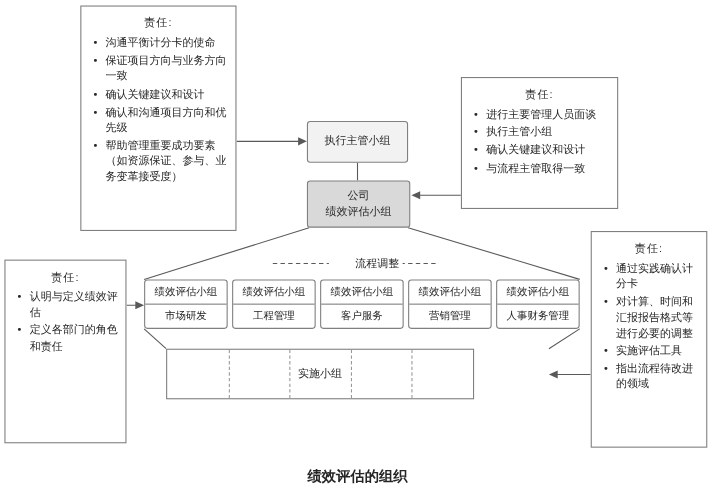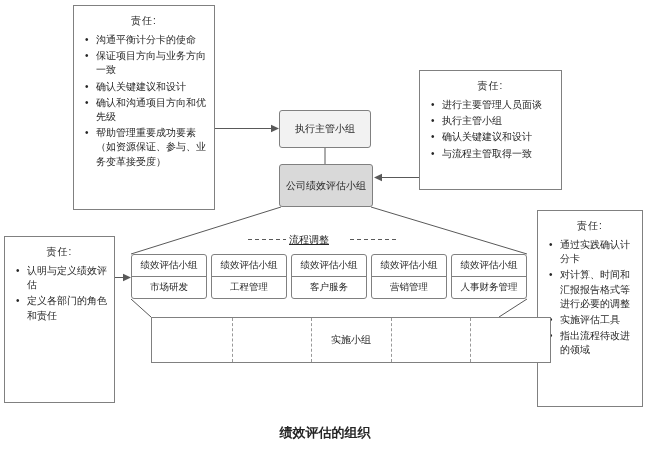--- a/index.html
+++ b/index.html
@@ -11,21 +11,21 @@
   .svg-layer{position:absolute;left:0;top:0;width:650px;height:454px;z-index:1;pointer-events:none;}
   .box{position:absolute;box-sizing:border-box;background:#fff;border:1px solid var(--border);z-index:2;}
   .resp-box{padding:0;}
   .resp-heading{text-align:center;font-size:10px;padding:8px 0 5px 0;letter-spacing:1px;}
   .resp-list{margin:0;padding:0 8px 0 10px;list-style:none;}
   .resp-list li{position:relative;padding-left:12px;margin-bottom:2px;font-size:10px;line-height:1.42;}
   .resp-list li::before{content:"\2022";position:absolute;left:1px;top:0;}
   .node{display:flex;align-items:center;justify-content:center;text-align:center;
         font-size:10px;line-height:1.4;border-radius:3px;}
   .node-exec{background:var(--fill-light);}
-  .node-company{background:var(--fill-gray);flex-direction:row;}
+  .node-company{background:var(--fill-gray);flex-direction:column;}
   .team-box{display:flex;flex-direction:column;border-radius:3px;}
   .team-top{height:21px;border-bottom:1px solid var(--border);display:flex;align-items:center;justify-content:center;font-size:9.5px;}
   .team-bottom{flex:1;display:flex;align-items:center;justify-content:center;font-size:9.5px;}
   .impl-box{display:flex;align-items:center;justify-content:center;font-size:10px;}
   .impl-div{position:absolute;top:0;bottom:0;width:0;border-left:1px dashed #999;}
   .process-label{position:absolute;z-index:2;font-size:10px;text-align:center;background:#fff;}
   .diagram-title{position:absolute;left:0;width:650px;text-align:center;font-size:13px;font-weight:bold;z-index:2;}
 </style>
 </head>
 <body>
@@ -107,21 +107,21 @@
 
   <div class="box node node-exec" style="left:279px;top:110px;width:92px;height:38px;">
     <span>执行主管小组</span>
   </div>
 
   <div class="box node node-company" style="left:279px;top:164px;width:94px;height:43px;">
     <span>公司</span>
     <span>绩效评估小组</span>
   </div>
 
-  <div class="process-label" style="left:286px;top:233px;width:46px;text-decoration:underline;">流程调整</div>
+  <div class="process-label" style="left:320px;top:233px;width:46px;">流程调整</div>
 
   <div class="box team-box" style="left:131px;top:254px;width:76px;height:45px;">
     <div class="team-top">绩效评估小组</div>
     <div class="team-bottom">市场研发</div>
   </div>
   <div class="box team-box" style="left:211px;top:254px;width:76px;height:45px;">
     <div class="team-top">绩效评估小组</div>
     <div class="team-bottom">工程管理</div>
   </div>
   <div class="box team-box" style="left:291px;top:254px;width:76px;height:45px;">
@@ -130,21 +130,21 @@
   </div>
   <div class="box team-box" style="left:371px;top:254px;width:76px;height:45px;">
     <div class="team-top">绩效评估小组</div>
     <div class="team-bottom">营销管理</div>
   </div>
   <div class="box team-box" style="left:451px;top:254px;width:76px;height:45px;">
     <div class="team-top">绩效评估小组</div>
     <div class="team-bottom">人事财务管理</div>
   </div>
 
-  <div class="box impl-box" style="left:151px;top:317px;width:400px;height:46px;">
+  <div class="box impl-box" style="left:151px;top:317px;width:280px;height:46px;">
     <div class="impl-div" style="left:20%;"></div>
     <div class="impl-div" style="left:40%;"></div>
     <div class="impl-div" style="left:60%;"></div>
     <div class="impl-div" style="left:80%;"></div>
     <span style="position:relative;z-index:1;background:#fff;padding:0 4px;">实施小组</span>
   </div>
 
   <div class="diagram-title" style="top:424px;">绩效评估的组织</div>
 
 </div>

